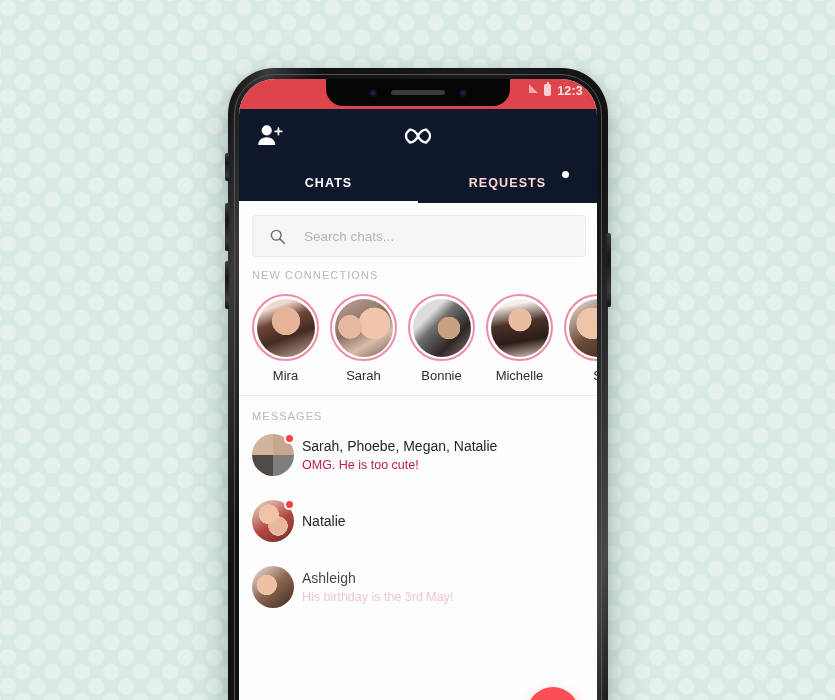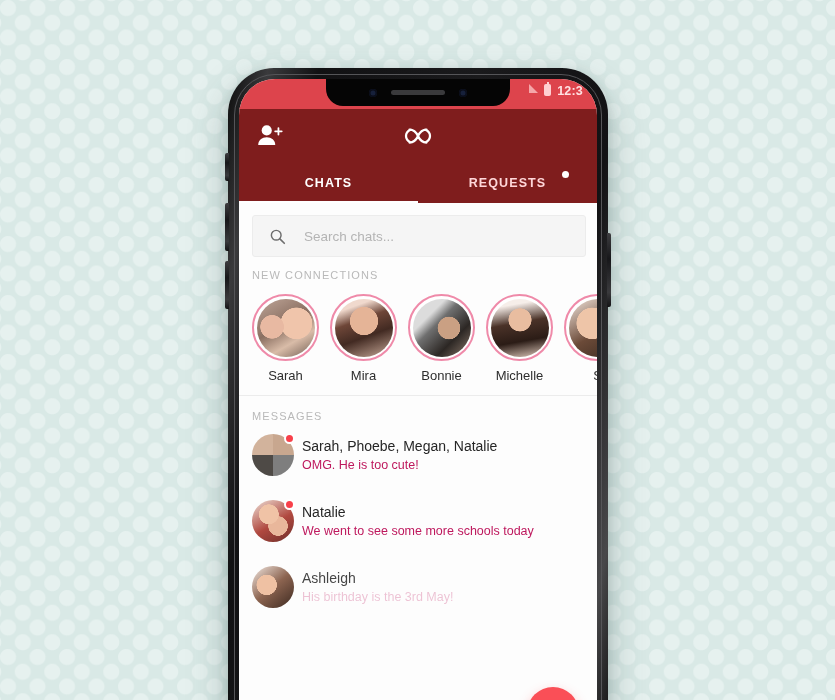--- a/index.html
+++ b/index.html
@@ -139,21 +139,21 @@
     box-shadow: inset 0 0 0 1.5px #0a0d18;
   }
   .notch-speaker {
     width: 54px; height: 5px;
     border-radius: 3px;
     background: #3a3a3c;
   }
 
   
   #app-header {
-    background: #7f1d1d;
+    background: #0f172a;
     padding: 0;
     position: relative;
   }
   #header-top {
     height: 54px;
     display: flex;
     align-items: center;
     padding: 0 16px;
     position: relative;
   }
@@ -413,32 +413,32 @@
           <span id="search-placeholder">Search chats...</span>
         </div>
       </div>
 
       <div class="section-label">NEW CONNECTIONS</div>
 
       <div id="connections-strip">
         <div class="conn-item">
           <div class="conn-ring">
             <div class="conn-photo">
+                <span class="ph ph-mira"></span>
+              </div>
+          </div>
+          <div class="conn-name">Mira</div>
+        </div>
+        <div class="conn-item">
+          <div class="conn-ring">
+            <div class="conn-photo">
                 <span class="ph ph-sarah"></span>
               </div>
           </div>
           <div class="conn-name">Sarah</div>
-        </div>
-        <div class="conn-item">
-          <div class="conn-ring">
-            <div class="conn-photo">
-                <span class="ph ph-mira"></span>
-              </div>
-          </div>
-          <div class="conn-name">Mira</div>
         </div>
         <div class="conn-item">
           <div class="conn-ring">
             <div class="conn-photo">
                 <span class="ph ph-bonnie"></span>
               </div>
           </div>
           <div class="conn-name">Bonnie</div>
         </div>
         <div class="conn-item">
@@ -478,21 +478,20 @@
 
       <div class="msg-row">
         <div class="msg-avatar">
           <div class="msg-avatar-img">
               <span class="ph ph-natalie"></span>
             </div>
           <span class="unread-dot"></span>
         </div>
         <div class="msg-text">
           <div class="msg-name">Natalie</div>
-          <div class="msg-preview">We went to see some more schools today</div>
         </div>
       </div>
 
       <div class="msg-row faded2">
         <div class="msg-avatar">
           <div class="msg-avatar-img">
               <span class="ph ph-ashleigh"></span>
             </div>
         </div>
         <div class="msg-text">

